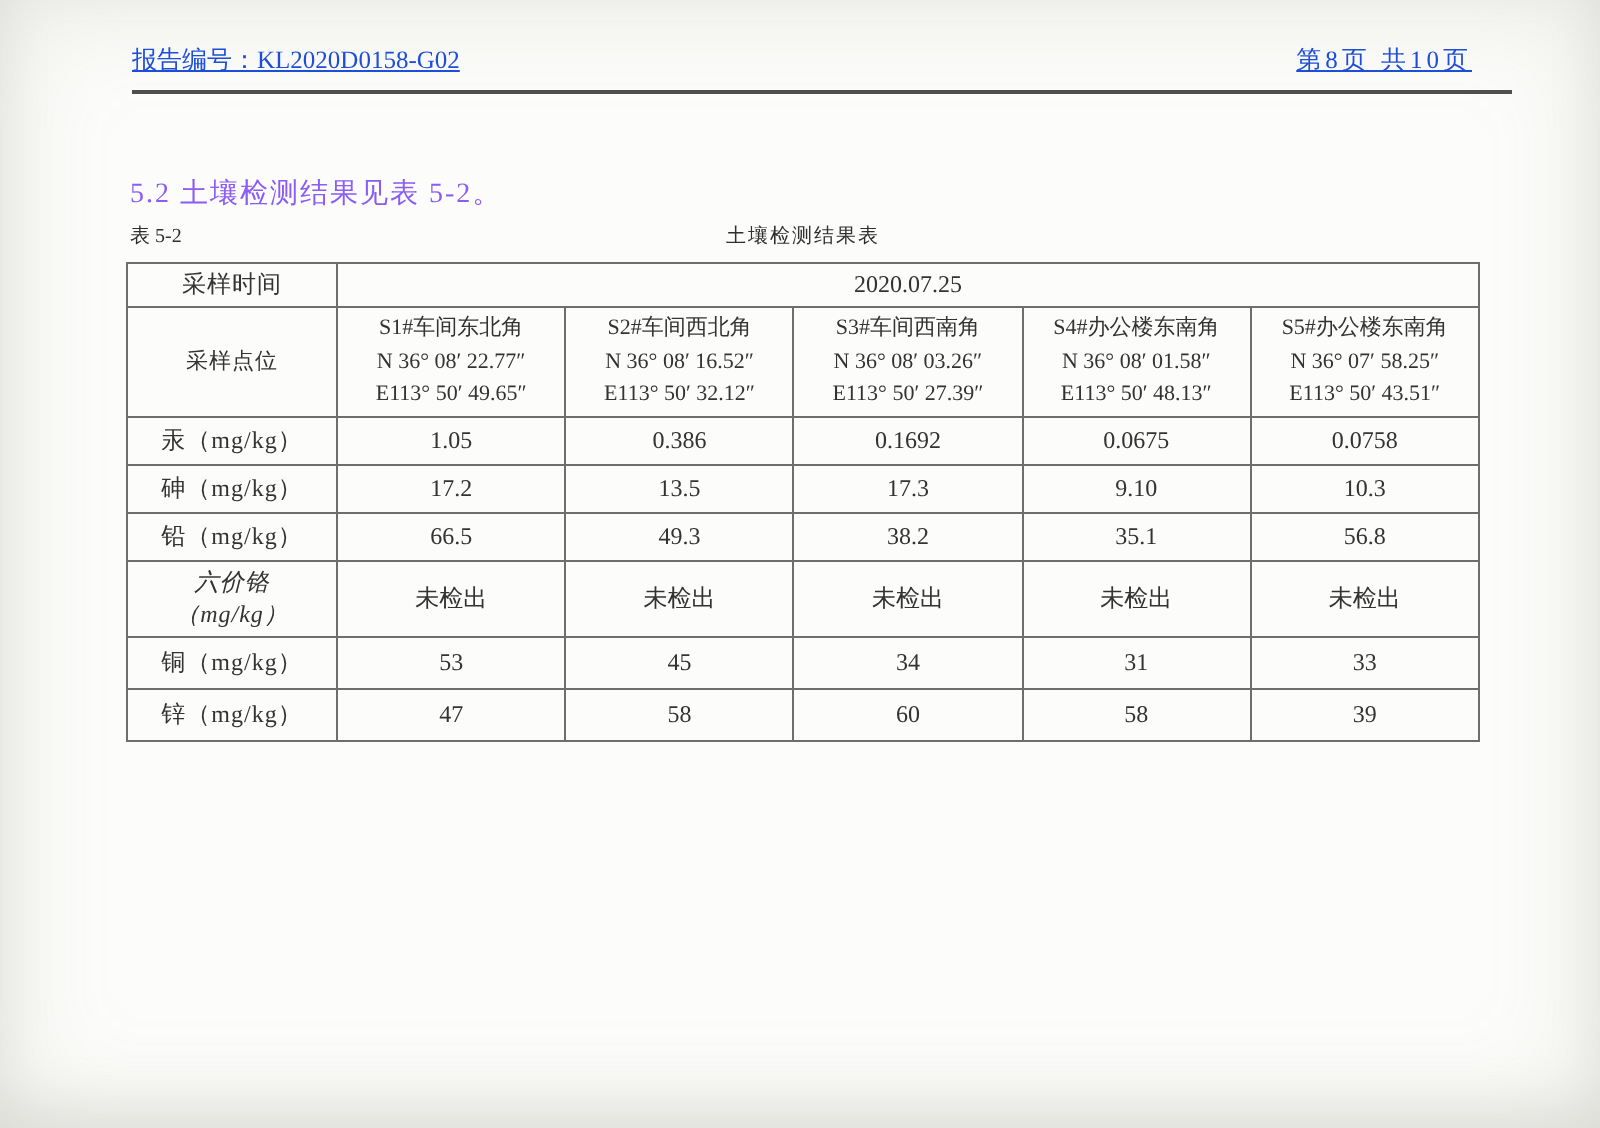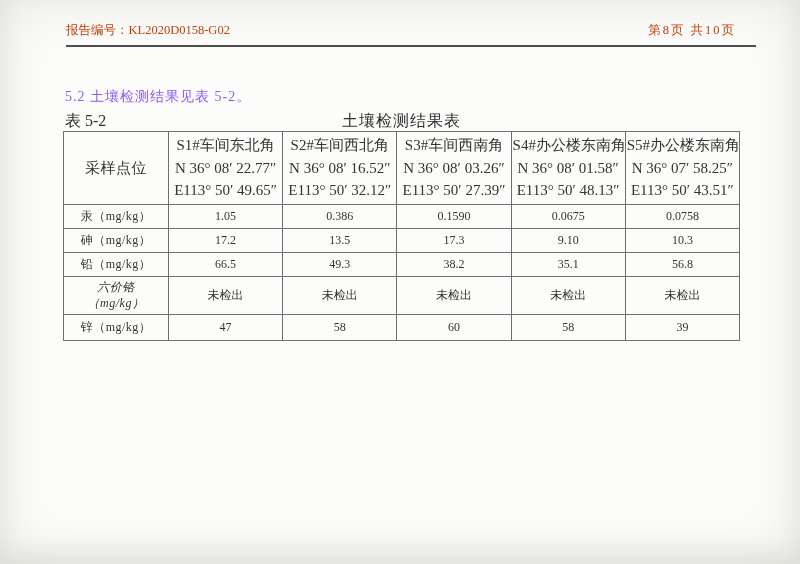--- a/index.html
+++ b/index.html
@@ -10,44 +10,44 @@
     color:#333;
   }
   .scan{
     position:absolute;inset:0;background:#fcfcfa;
     box-shadow:inset 0 0 55px rgba(150,150,140,.22), inset 0 -12px 25px rgba(160,160,150,.18);
   }
   .hdr{
     position:absolute;top:22px;left:66px;width:690px;
     display:flex;justify-content:space-between;align-items:flex-end;
     border-bottom:2px solid #4f4f4f;padding-bottom:6px;
-    font-size:12.5px;color:#c2410c;
+    font-size:12.5px;color:#1d4ed8;text-decoration:underline;
   }
   .hdr .page-info{letter-spacing:2px;margin-right:20px;}
   .section-heading{
     position:absolute;top:88px;left:65px;font-size:14px;color:#8b5cf6;letter-spacing:1px;
   }
   .caption{
     position:absolute;top:111px;left:63px;width:677px;text-align:center;
-    font-size:16px;color:#2f2f2f;letter-spacing:1px;
+    font-size:10px;color:#2f2f2f;letter-spacing:1px;
   }
   .caption .tbl-label{position:absolute;left:2px;top:0;letter-spacing:0;}
   table.soil{
     position:absolute;top:131px;left:63px;width:677px;
     border-collapse:collapse;table-layout:fixed;
     font-size:12px;color:#333;
   }
   table.soil td{
     border:1px solid #6e6e6e;text-align:center;vertical-align:middle;
     padding:1px 3px;overflow:hidden;
   }
   td.lab{letter-spacing:.5px;}
   tr.r-time{height:22px;}
   tr.r-points{height:51px;}
-  tr.r-points td{font-size:15px;line-height:1.5;padding:2px 1px;}
+  tr.r-points td{font-size:11px;line-height:1.5;padding:2px 1px;}
   tr.r-desc{height:42px;}
   tr.r-desc td{line-height:1.45;}
   tr.rh24{height:24px;}
   tr.rh38{height:38px;}
   tr.rh38 td.lab{line-height:1.4;padding:2px 8px;font-style:italic;}
   tr.rh26{height:26px;}
   .pt-line{display:block;white-space:nowrap;}
 </style>
 </head>
 <body>
@@ -69,20 +69,24 @@
   <table class="soil">
     <colgroup>
       <col style="width:105px">
         <col>
         <col>
         <col>
         <col>
         <col>
     </colgroup>
     <tbody>
+      <tr class="r-time">
+        <td class="lab">采样时间</td>
+        <td colspan="5">2020.07.25</td>
+      </tr>
 
       <tr class="r-points">
         <td class="lab">采样点位</td>
         <td>
           <span class="pt-line">S1#车间东北角</span>
           <span class="pt-line">N 36° 08′ 22.77″</span>
           <span class="pt-line">E113° 50′ 49.65″</span>
         </td>
         <td>
           <span class="pt-line">S2#车间西北角</span>
@@ -105,21 +109,21 @@
           <span class="pt-line">E113° 50′ 43.51″</span>
         </td>
       </tr>
 
 
 
       <tr class="rh24">
         <td class="lab">汞（mg/kg）</td>
         <td>1.05</td>
         <td>0.386</td>
-        <td>0.1590</td>
+        <td>0.1692</td>
         <td>0.0675</td>
         <td>0.0758</td>
       </tr>
 
       <tr class="rh24">
         <td class="lab">砷（mg/kg）</td>
         <td>17.2</td>
         <td>13.5</td>
         <td>17.3</td>
         <td>9.10</td>
@@ -137,20 +141,28 @@
 
       <tr class="rh38">
         <td class="lab">六价铬（mg/kg）</td>
         <td>未检出</td>
         <td>未检出</td>
         <td>未检出</td>
         <td>未检出</td>
         <td>未检出</td>
       </tr>
 
+      <tr class="rh26">
+        <td class="lab">铜（mg/kg）</td>
+        <td>53</td>
+        <td>45</td>
+        <td>34</td>
+        <td>31</td>
+        <td>33</td>
+      </tr>
 
 
       <tr class="rh26">
         <td class="lab">锌（mg/kg）</td>
         <td>47</td>
         <td>58</td>
         <td>60</td>
         <td>58</td>
         <td>39</td>
       </tr>

